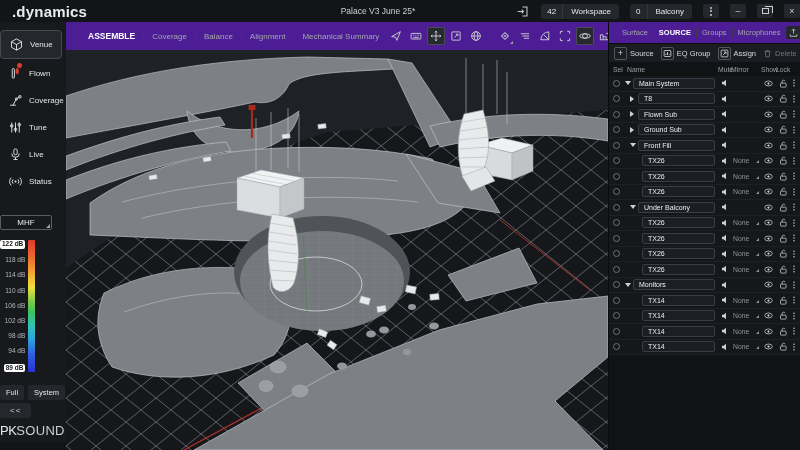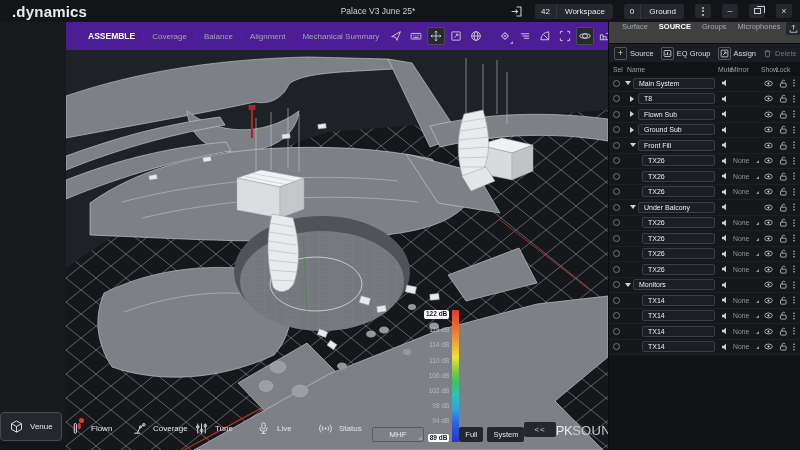--- a/index.html
+++ b/index.html
@@ -5,35 +5,35 @@
   *{box-sizing:border-box;margin:0;padding:0}
   html,body{width:800px;height:450px;overflow:hidden;background:#0e1013;
     font-family:"Liberation Sans",sans-serif;color:#e8eaec}
   .app{position:relative;width:800px;height:450px;background:#121417}
 
   
   .topbar{position:absolute;top:0;left:0;right:0;height:22px;background:#121417;
     display:flex;align-items:center;z-index:6}
   .logo{font-size:15px;font-weight:bold;padding-left:12px;letter-spacing:.2px}
   .title{position:absolute;left:278px;width:200px;text-align:center;font-size:8.5px;color:#cdd0d3}
-  .tb-right{margin-left:auto;display:flex;align-items:center;gap:11px;padding-right:8px}
+  .tb-right{margin-left:auto;display:flex;align-items:center;gap:11px;}
   .door-btn{width:16px;height:15px;display:flex;align-items:center;justify-content:center;color:#c9ccd0}
   .pill{display:flex;align-items:center;background:#24272b;border-radius:3px;height:15px;font-size:8px;color:#e6e8ea}
   .pill .num{padding:0 6px;border-right:1px solid #34373c;height:100%;display:flex;align-items:center}
   .pill .lbl{padding:0 8px}
   .sq{width:16px;height:14px;background:#24272b;border-radius:2px;display:flex;align-items:center;
     justify-content:center;font-size:9px;color:#c9ccd0;line-height:1}
   .kebab-glyph{display:flex;flex-direction:column;gap:1.5px}
   .kebab-glyph i{width:2px;height:2px;border-radius:50%;background:#c9ccd0;display:block}
   .maxglyph{width:7px;height:6px;border:1px solid #c9ccd0;position:relative}
   .maxglyph::after{content:'';position:absolute;left:2px;top:-3px;width:7px;height:6px;border:1px solid #c9ccd0;border-left:0;border-bottom:0}
 
   
   .sidebar{position:absolute;top:22px;left:0;width:66px;bottom:8px;background:#17191d;
-    display:flex;flex-direction:row;align-items:flex-end;z-index:5;padding-top:8px}
+    display:flex;flex-direction:column;align-items:flex-start;z-index:5;padding-top:8px}
   .nav-item{width:62px;height:26px;display:flex;align-items:center;gap:6px;padding-left:8px;
     border-radius:4px;position:relative;color:#e2e4e7;margin-bottom:1px;flex:none}
   .nav-item.active{background:#24272c;border:1px solid #46494f;height:29px}
   .nav-item svg{width:15px;height:15px;flex:none}
   .nav-label{font-size:8px}
   .badge{position:absolute;left:17px;top:3px;width:5px;height:5px;border-radius:50%;background:#e23b2d}
   .band-btn{width:52px;height:15px;border:1px solid #595c62;border-radius:2px;font-size:8px;
     display:flex;align-items:center;justify-content:center;position:relative;margin-top:20px;color:#e6e8ea;flex:none}
   .band-btn::after{content:'';position:absolute;right:1px;bottom:1px;border-left:4px solid transparent;border-bottom:4px solid #9ea1a6}
   .legend{display:flex;margin-top:10px;align-items:stretch;flex:none}
@@ -62,21 +62,21 @@
   .tool-btn.active{background:#26292e;border:1px solid #4a4d53}
   .tool-btn.group2{margin-left:9px}
   .tool-btn.menu::after{content:'';position:absolute;right:1px;bottom:1px;border-left:3.5px solid transparent;border-bottom:3.5px solid #9ea1a6}
   .tool-btn svg{width:12px;height:12px}
   .viewport{position:absolute;top:28px;left:0;right:0;bottom:0;background:#1e2125}
   .viewport svg{display:block;width:100%;height:100%}
 
   
   .panel{position:absolute;top:22px;right:0;width:192px;bottom:0;background:#101214;
     display:flex;flex-direction:column;border-left:1px solid #0a0b0d;z-index:5}
-  .panel-tabs{height:21px;display:flex;align-items:flex-start;background:#404040;padding-left:8px;flex:none}
+  .panel-tabs{height:21px;display:flex;align-items:center;background:#4c1d95;padding-left:8px;flex:none}
   .p-tab{font-size:7.5px;color:#a4a7ab;padding:0 5px;white-space:nowrap}
   .p-tab + .p-tab{border-left:1px solid #3a3d42}
   .p-tab.active{color:#fff;font-weight:bold}
   .p-tab-icons{margin-left:auto;display:flex;gap:3px;padding-right:4px}
   .ptool{width:15px;height:13px;background:#24272b;border-radius:2px;display:flex;align-items:center;justify-content:center;color:#c9ccd0}
   .ptool svg{width:9px;height:9px}
   .actions{height:19px;display:flex;align-items:center;background:#1a1d21;padding:0 5px;gap:3px;
     font-size:7.5px;color:#d7d9dc;border-top:1px solid #0b0c0e;flex:none}
   .act-icon{width:13px;height:13px;border:1px solid #54575d;border-radius:2px;display:flex;align-items:center;
     justify-content:center;font-size:9px;color:#d7d9dc;flex:none}
@@ -246,21 +246,21 @@
         <svg width="13" height="13" stroke="currentColor" fill="none" stroke-width="1.3">
             <use href="#sym-door"></use>
           </svg>
       </div>
       <div class="pill">
         <span class="num">42</span>
         <span class="lbl">Workspace</span>
       </div>
       <div class="pill">
         <span class="num">0</span>
-        <span class="lbl">Ground</span>
+        <span class="lbl">Balcony</span>
       </div>
       <div class="sq">
         <span class="kebab-glyph">
             <i></i>
             <i></i>
             <i></i>
           </span>
       </div>
       <div class="sq">–</div>
       <div class="sq">

